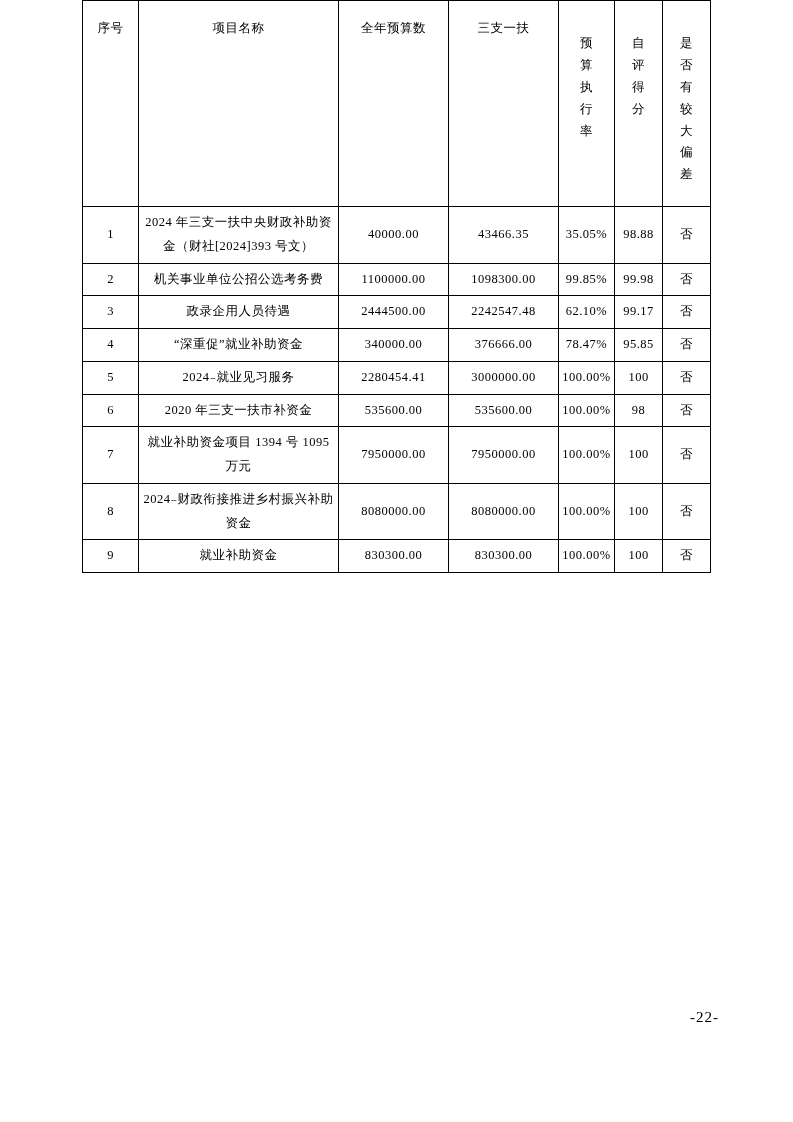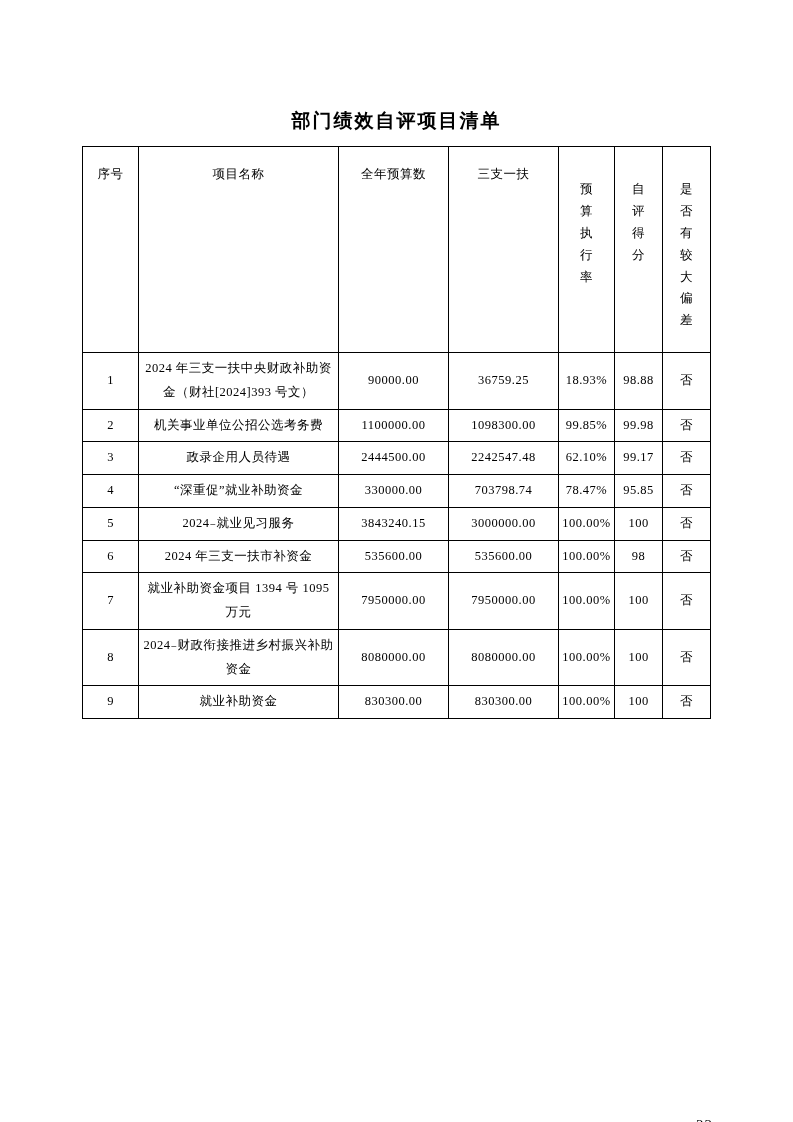--- a/index.html
+++ b/index.html
@@ -89,21 +89,20 @@
     font-size: 15px;
     letter-spacing: 1px;
     font-family: "Liberation Serif", "DejaVu Serif", serif;
   }
 </style>
 </head>
 <body>
 
 <div class="page">
 
-  <div class="doc-title">部门绩效自评项目清单</div>
 
   <table class="perf">
     <colgroup>
       <col class="c-seq">
       <col class="c-name">
       <col class="c-budget">
       <col class="c-exec">
       <col class="c-rate">
       <col class="c-score">
       <col class="c-dev">
@@ -122,23 +121,23 @@
           </th>
         <th>
             <span class="narrow-head">是否有较大偏差</span>
           </th>
       </tr>
     </thead>
     <tbody>
       <tr>
         <td>1</td>
         <td class="name-cell">2024 年三支一扶中央财政补助资金（财社[2024]393 号文）</td>
-        <td class="num-cell">90000.00</td>
-        <td class="num-cell">36759.25</td>
-        <td class="rate-cell">18.93%</td>
+        <td class="num-cell">40000.00</td>
+        <td class="num-cell">43466.35</td>
+        <td class="rate-cell">35.05%</td>
         <td>98.88</td>
         <td>否</td>
       </tr>
       <tr>
         <td>2</td>
         <td class="name-cell">机关事业单位公招公选考务费</td>
         <td class="num-cell">1100000.00</td>
         <td class="num-cell">1098300.00</td>
         <td class="rate-cell">99.85%</td>
         <td>99.98</td>
@@ -149,38 +148,38 @@
         <td class="name-cell">政录企用人员待遇</td>
         <td class="num-cell">2444500.00</td>
         <td class="num-cell">2242547.48</td>
         <td class="rate-cell">62.10%</td>
         <td>99.17</td>
         <td>否</td>
       </tr>
       <tr>
         <td>4</td>
         <td class="name-cell">“深重促”就业补助资金</td>
-        <td class="num-cell">330000.00</td>
-        <td class="num-cell">703798.74</td>
+        <td class="num-cell">340000.00</td>
+        <td class="num-cell">376666.00</td>
         <td class="rate-cell">78.47%</td>
         <td>95.85</td>
         <td>否</td>
       </tr>
       <tr>
         <td>5</td>
         <td class="name-cell">2024₋就业见习服务</td>
-        <td class="num-cell">3843240.15</td>
+        <td class="num-cell">2280454.41</td>
         <td class="num-cell">3000000.00</td>
         <td class="rate-cell">100.00%</td>
         <td>100</td>
         <td>否</td>
       </tr>
       <tr>
         <td>6</td>
-        <td class="name-cell">2024 年三支一扶市补资金</td>
+        <td class="name-cell">2020 年三支一扶市补资金</td>
         <td class="num-cell">535600.00</td>
         <td class="num-cell">535600.00</td>
         <td class="rate-cell">100.00%</td>
         <td>98</td>
         <td>否</td>
       </tr>
       <tr>
         <td>7</td>
         <td class="name-cell">就业补助资金项目 1394 号 1095 万元</td>
         <td class="num-cell">7950000.00</td>

